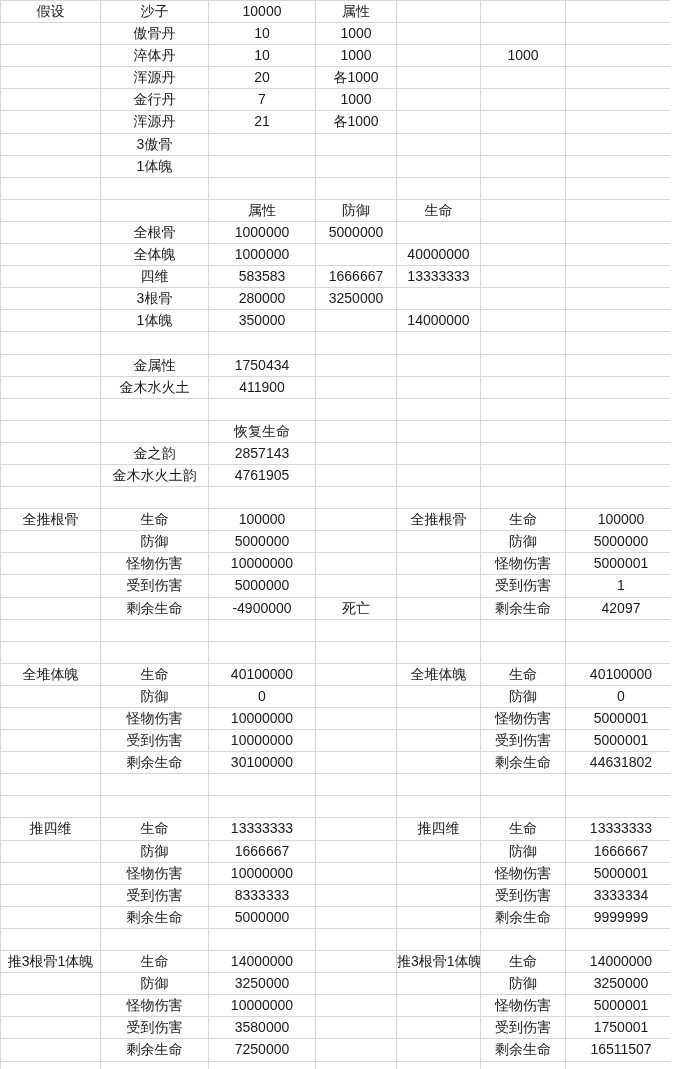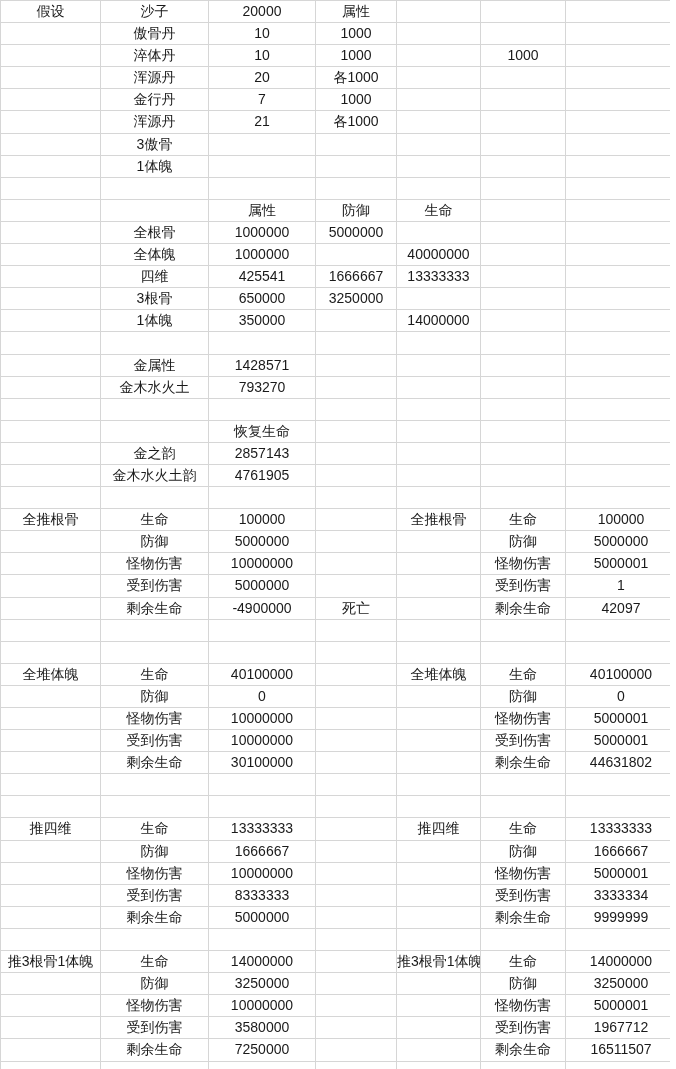--- a/index.html
+++ b/index.html
@@ -40,21 +40,21 @@
     cursor: cell;
   }
 </style>
 </head>
 <body>
 
 <div class="sheet">
   <div class="grid">
       <div class="cell">假设</div>
       <div class="cell">沙子</div>
-      <div class="cell">20000</div>
+      <div class="cell">10000</div>
       <div class="cell">属性</div>
       <div class="cell"></div>
       <div class="cell"></div>
       <div class="cell"></div>
       <div class="cell"></div>
       <div class="cell">傲骨丹</div>
       <div class="cell">10</div>
       <div class="cell">1000</div>
       <div class="cell"></div>
       <div class="cell"></div>
@@ -124,56 +124,56 @@
       <div class="cell"></div>
       <div class="cell"></div>
       <div class="cell">全体魄</div>
       <div class="cell">1000000</div>
       <div class="cell"></div>
       <div class="cell">40000000</div>
       <div class="cell"></div>
       <div class="cell"></div>
       <div class="cell"></div>
       <div class="cell">四维</div>
-      <div class="cell">425541</div>
+      <div class="cell">583583</div>
       <div class="cell">1666667</div>
       <div class="cell">13333333</div>
       <div class="cell"></div>
       <div class="cell"></div>
       <div class="cell"></div>
       <div class="cell">3根骨</div>
-      <div class="cell">650000</div>
+      <div class="cell">280000</div>
       <div class="cell">3250000</div>
       <div class="cell"></div>
       <div class="cell"></div>
       <div class="cell"></div>
       <div class="cell"></div>
       <div class="cell">1体魄</div>
       <div class="cell">350000</div>
       <div class="cell"></div>
       <div class="cell">14000000</div>
       <div class="cell"></div>
       <div class="cell"></div>
       <div class="cell"></div>
       <div class="cell"></div>
       <div class="cell"></div>
       <div class="cell"></div>
       <div class="cell"></div>
       <div class="cell"></div>
       <div class="cell"></div>
       <div class="cell"></div>
       <div class="cell">金属性</div>
-      <div class="cell">1428571</div>
+      <div class="cell">1750434</div>
       <div class="cell"></div>
       <div class="cell"></div>
       <div class="cell"></div>
       <div class="cell"></div>
       <div class="cell"></div>
       <div class="cell">金木水火土</div>
-      <div class="cell">793270</div>
+      <div class="cell">411900</div>
       <div class="cell"></div>
       <div class="cell"></div>
       <div class="cell"></div>
       <div class="cell"></div>
       <div class="cell"></div>
       <div class="cell"></div>
       <div class="cell"></div>
       <div class="cell"></div>
       <div class="cell"></div>
       <div class="cell"></div>
@@ -366,21 +366,21 @@
       <div class="cell"></div>
       <div class="cell"></div>
       <div class="cell">怪物伤害</div>
       <div class="cell">5000001</div>
       <div class="cell"></div>
       <div class="cell">受到伤害</div>
       <div class="cell">3580000</div>
       <div class="cell"></div>
       <div class="cell"></div>
       <div class="cell">受到伤害</div>
-      <div class="cell">1967712</div>
+      <div class="cell">1750001</div>
       <div class="cell"></div>
       <div class="cell">剩余生命</div>
       <div class="cell">7250000</div>
       <div class="cell"></div>
       <div class="cell"></div>
       <div class="cell">剩余生命</div>
       <div class="cell">16511507</div>
       <div class="cell"></div>
       <div class="cell"></div>
       <div class="cell"></div>

